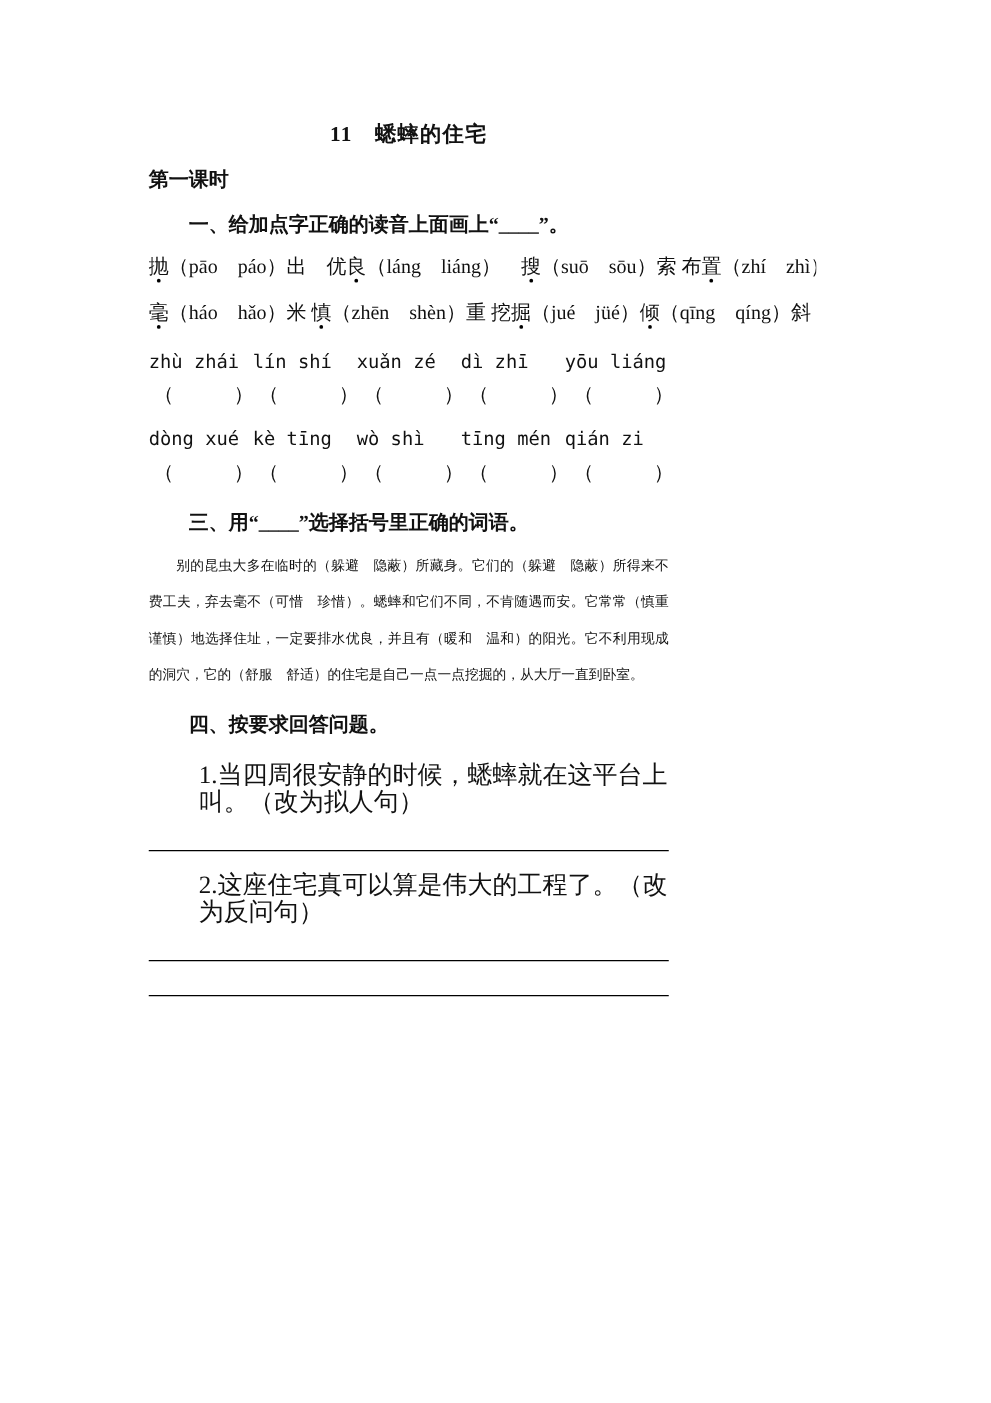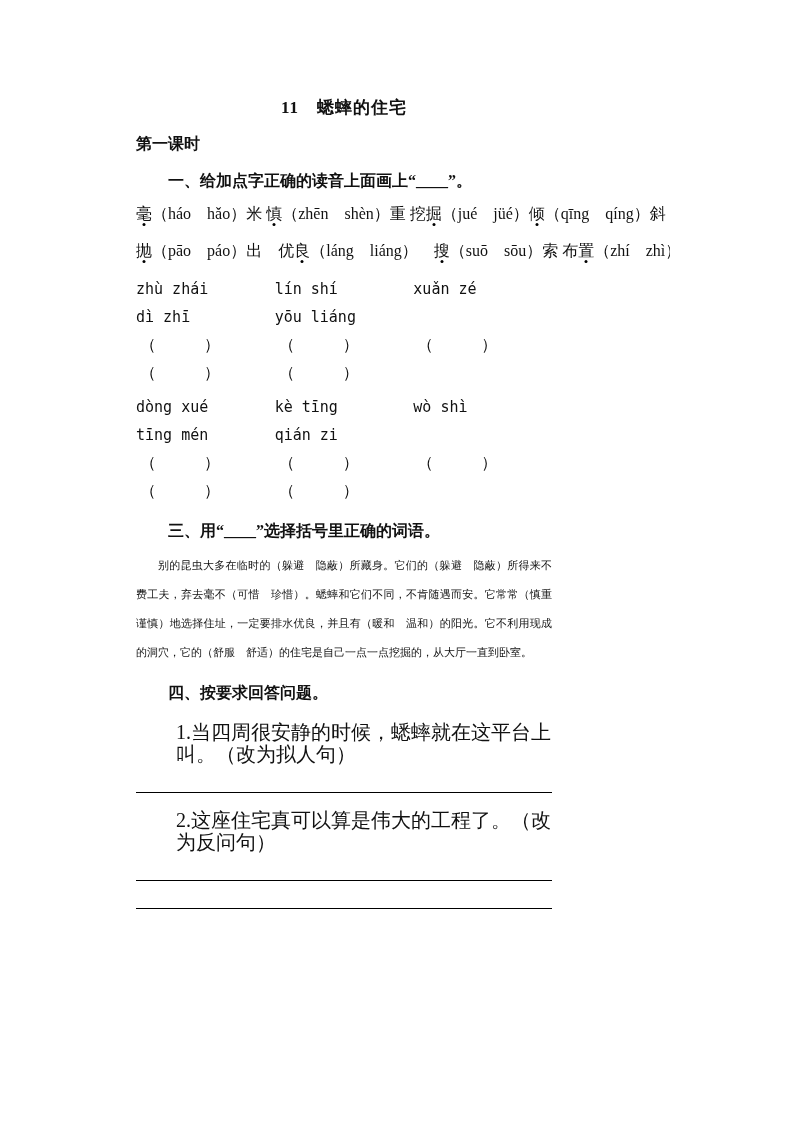--- a/index.html
+++ b/index.html
@@ -7,21 +7,20 @@
   body {
     width: 793px; height: 1122px;
     font-family: "Liberation Serif", "DejaVu Serif", serif;
     color: #111;
   }
   .page {
     width: 653px; height: 1122px;
     background: #fff;
     padding: 96px 118px 60px 119px;
     overflow: hidden;
-    margin-left: 17px;
   }
   .title {
     text-align: center;
     font-size: 17px;
     font-weight: bold;
     letter-spacing: 1px;
   }
   .subtitle {
     text-align: left;
     font-size: 16px;
@@ -36,21 +35,21 @@
     line-height: 24px;
   }
   .text-line {
     font-size: 16px;
     line-height: 33px;
     margin-top: 4px;
     white-space: nowrap;
   }
   .grid5 {
     display: grid;
-    grid-template-columns: repeat(3, 1fr);
+    grid-template-columns: repeat(5, 1fr);
     font-size: 15px;
     line-height: 28px;
   }
   .pinyin-row {
     font-family: "DejaVu Sans Mono", monospace;
     margin-top: 6px;
   }
   .blank-row {
     font-family: "Liberation Serif", "DejaVu Serif", serif;
     font-size: 16px;
@@ -89,22 +88,22 @@
 </head>
 <body>
 
 <div class="page">
 
   <div class="title">11　蟋蟀的住宅</div>
   <div class="subtitle">第一课时</div>
 
   <div class="section">
     <div class="sec-heading">一、给加点字正确的读音上面画上“____”。</div>
+    <div class="text-line"><span class="dot-u">抛</span><span>（pāo　páo）出　优</span><span class="dot-u">良</span><span>（láng　liáng）　</span><span class="dot-u">搜</span><span>（suō　sōu）索 布</span><span class="dot-u">置</span><span>（zhí　zhì）</span></div>
     <div class="text-line"><span class="dot-u">毫</span><span>（háo　hǎo）米 </span><span class="dot-u">慎</span><span>（zhēn　shèn）重 挖</span><span class="dot-u">掘</span><span>（jué　jüé）</span><span class="dot-u">倾</span><span>（qīng　qíng）斜</span></div>
-    <div class="text-line"><span class="dot-u">抛</span><span>（pāo　páo）出　优</span><span class="dot-u">良</span><span>（láng　liáng）　</span><span class="dot-u">搜</span><span>（suō　sōu）索 布</span><span class="dot-u">置</span><span>（zhí　zhì）</span></div>
   </div>
 
   <div class="section sec2">
 
     <div class="grid5 pinyin-row">
       <span class="cell">zhù zhái</span>
       <span class="cell">lín shí</span>
       <span class="cell">xuǎn zé</span>
       <span class="cell">dì zhī</span>
       <span class="cell">yōu liáng</span>

